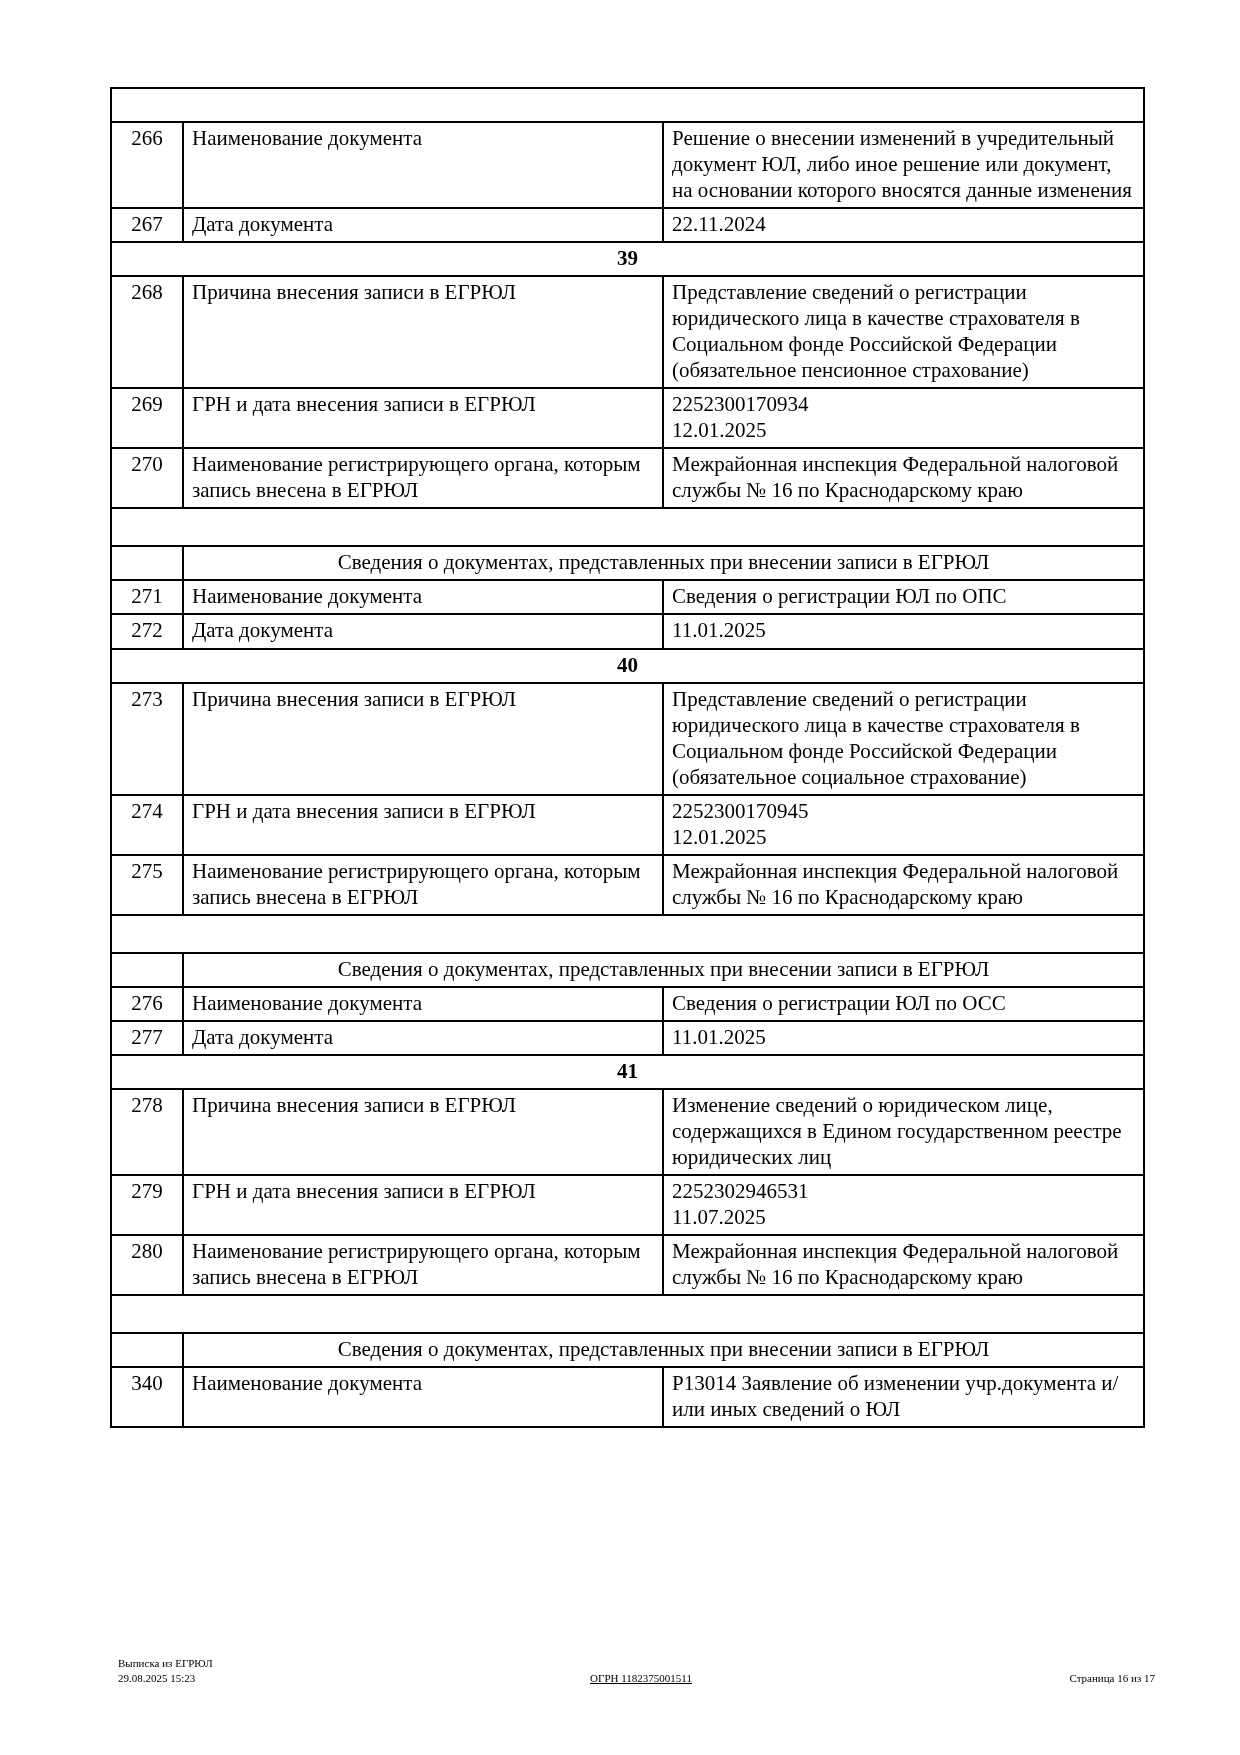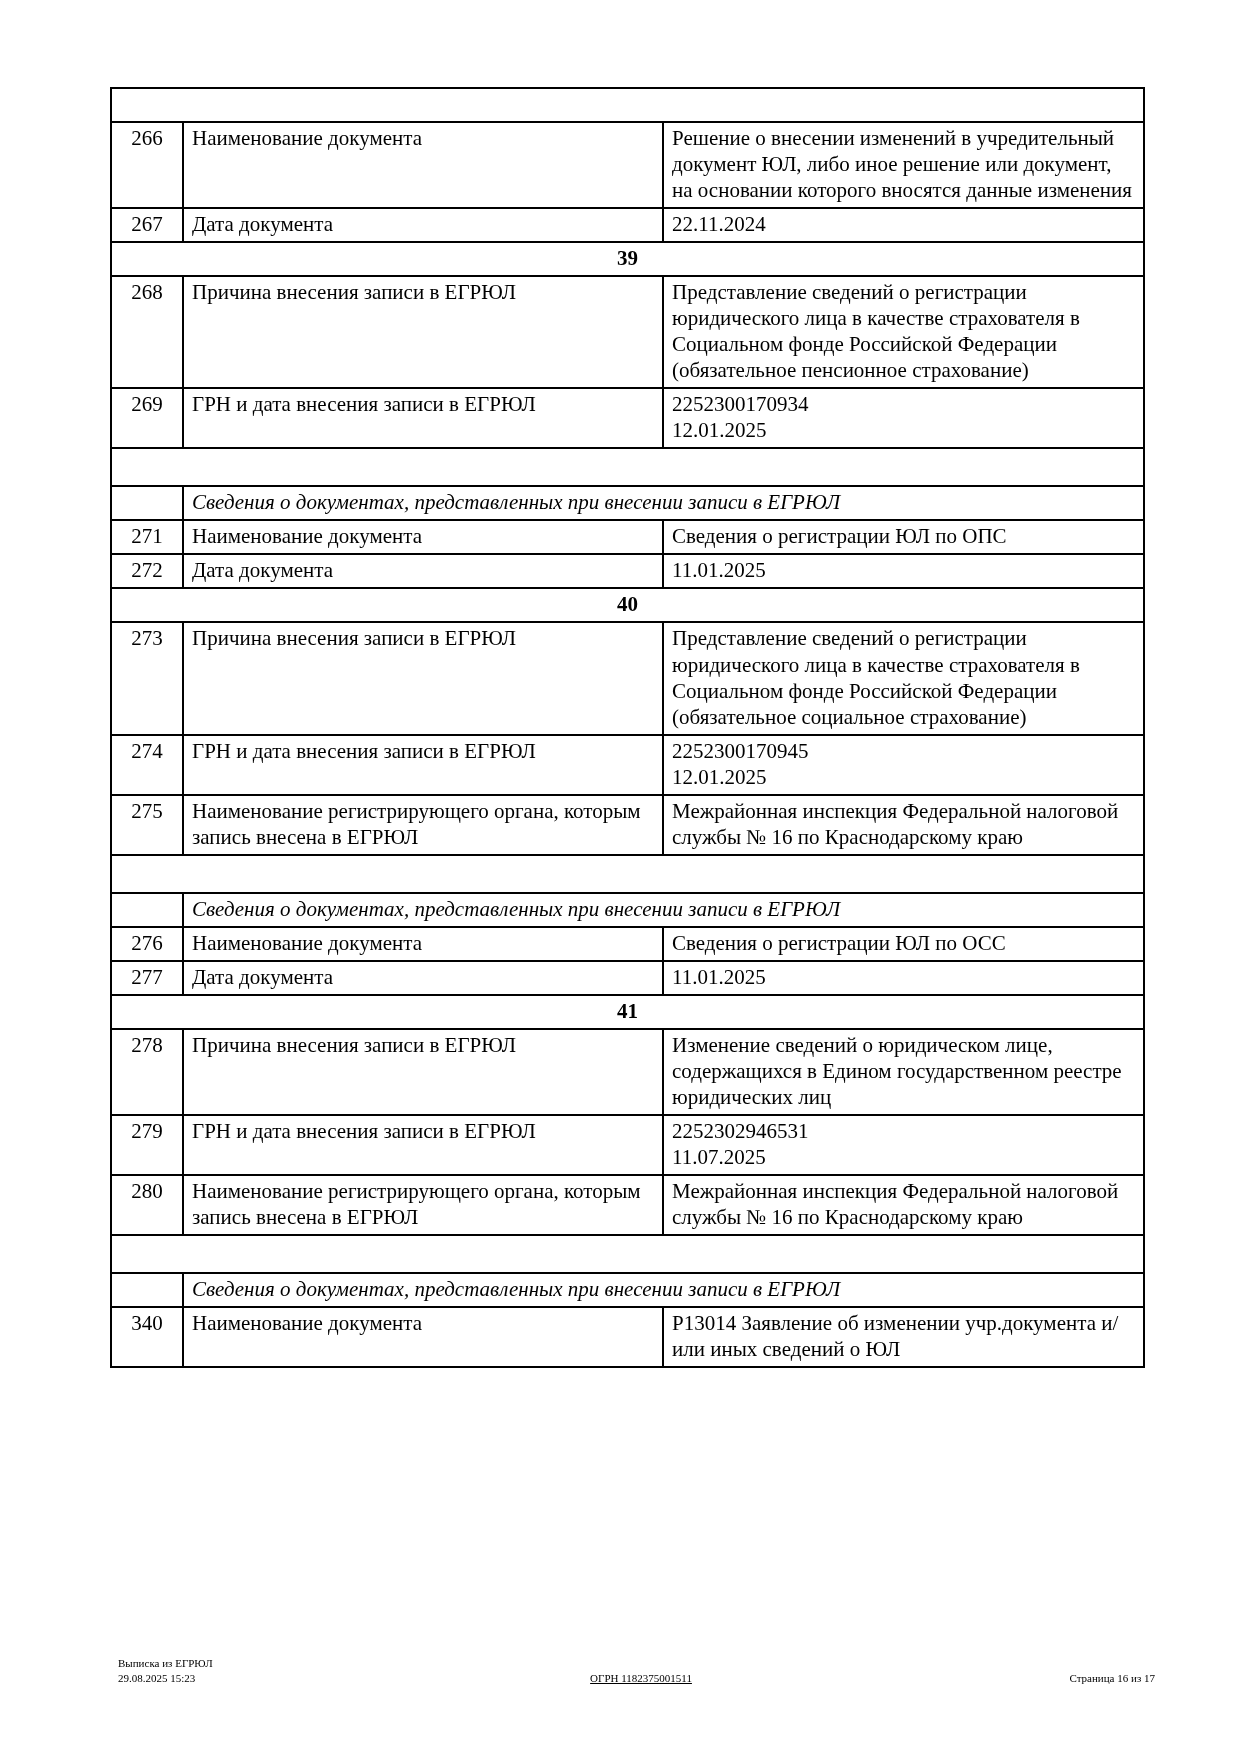--- a/index.html
+++ b/index.html
@@ -23,21 +23,21 @@
     border: 2px solid #000000;
     vertical-align: top;
     padding: 2px 8px 4px 8px;
   }
   td.c-num   { text-align: center; padding-left: 2px; padding-right: 2px; }
   td.c-label { text-align: left; }
   td.c-value { text-align: left; white-space: pre-line; }
   tr.spacer-top td { height: 34px; padding: 0; }
   tr.spacer-row td { height: 38px; padding: 0; }
   td.c-section { font-weight: bold; text-align: center; height: 24px; }
-  td.c-docs { text-align: left; font-style: italic; }
+  td.c-docs { text-align: center; }
   .footer {
     position: absolute;
     left: 118px; top: 1656px;
     width: 1037px;
     display: flex;
     justify-content: space-between;
     align-items: flex-end;
     font-size: 11px;
     line-height: 1.35;
   }
@@ -82,20 +82,25 @@
         <td class="c-value">Представление сведений о регистрации юридического лица в качестве страхователя в Социальном фонде Российской Федерации (обязательное пенсионное страхование)</td>
       </tr>
 
       <tr>
         <td class="c-num">269</td>
         <td class="c-label">ГРН и дата внесения записи в ЕГРЮЛ</td>
         <td class="c-value">2252300170934
 12.01.2025</td>
       </tr>
 
+      <tr>
+        <td class="c-num">270</td>
+        <td class="c-label">Наименование регистрирующего органа, которым запись внесена в ЕГРЮЛ</td>
+        <td class="c-value">Межрайонная инспекция Федеральной налоговой службы № 16 по Краснодарскому краю</td>
+      </tr>
 
       <tr class="spacer-row">
           <td colspan="3"></td>
         </tr>
 
       <tr>
         <td class="c-num"></td>
         <td colspan="2" class="c-docs">Сведения о документах, представленных при внесении записи в ЕГРЮЛ</td>
       </tr>
 

